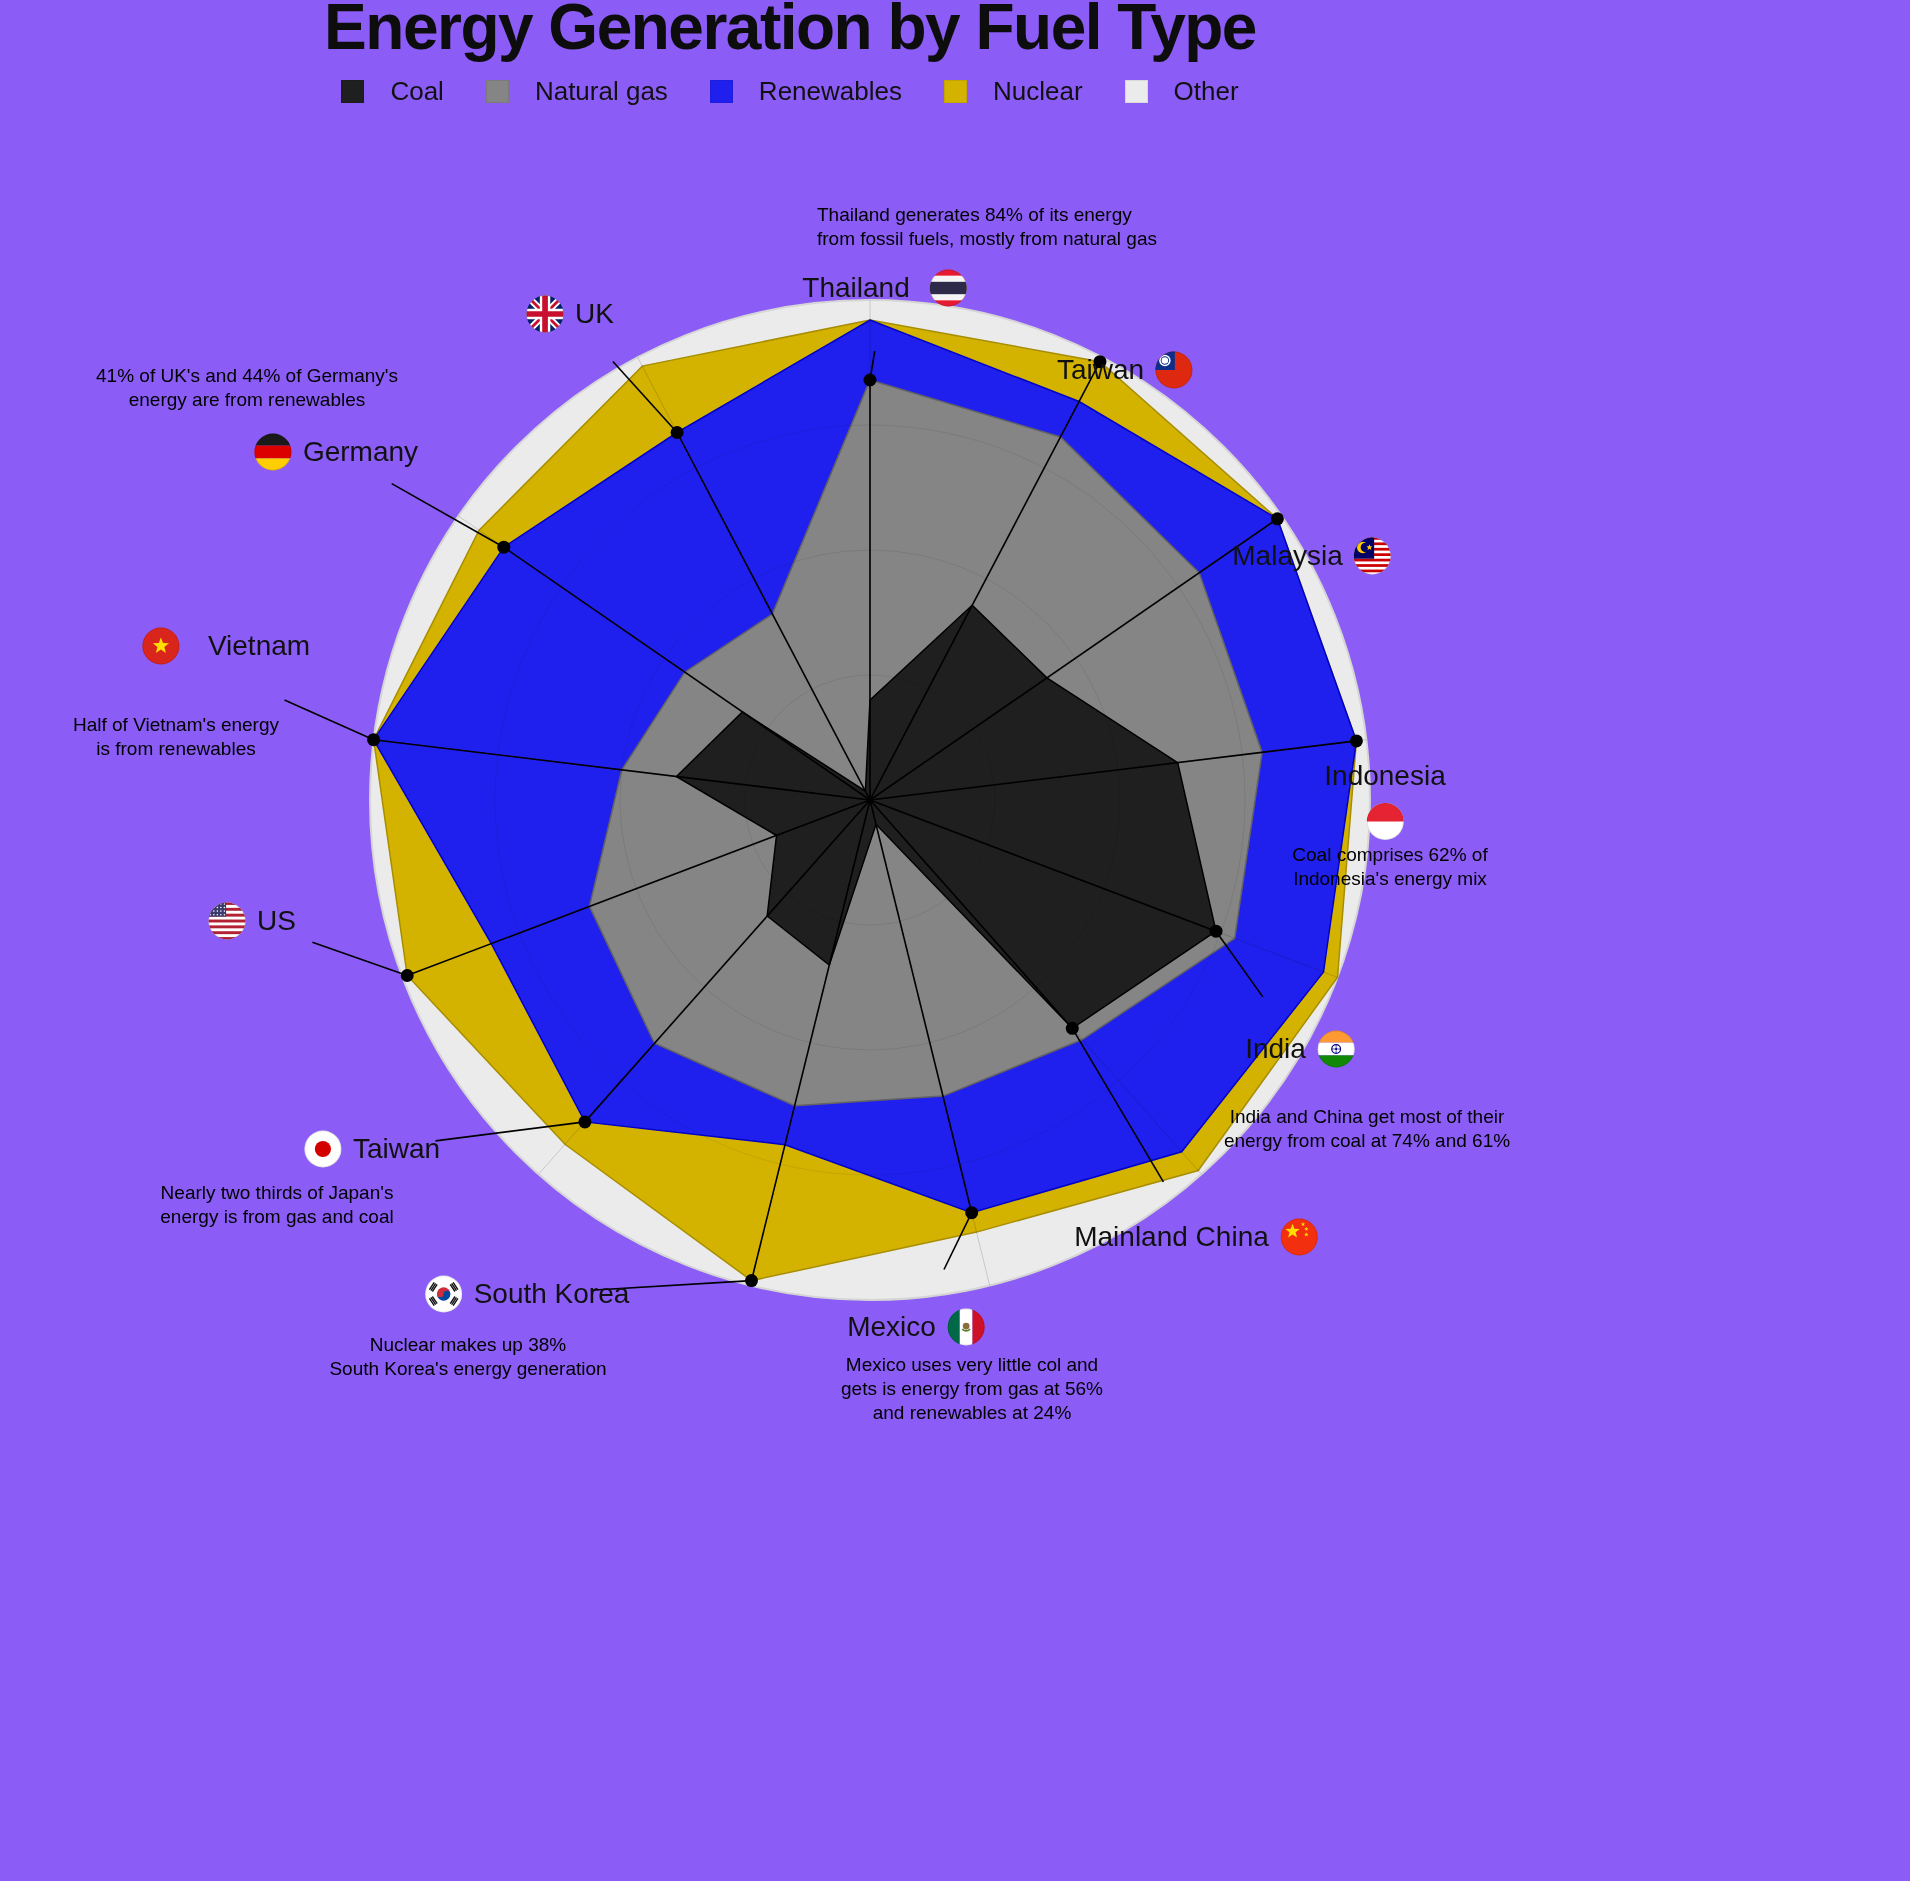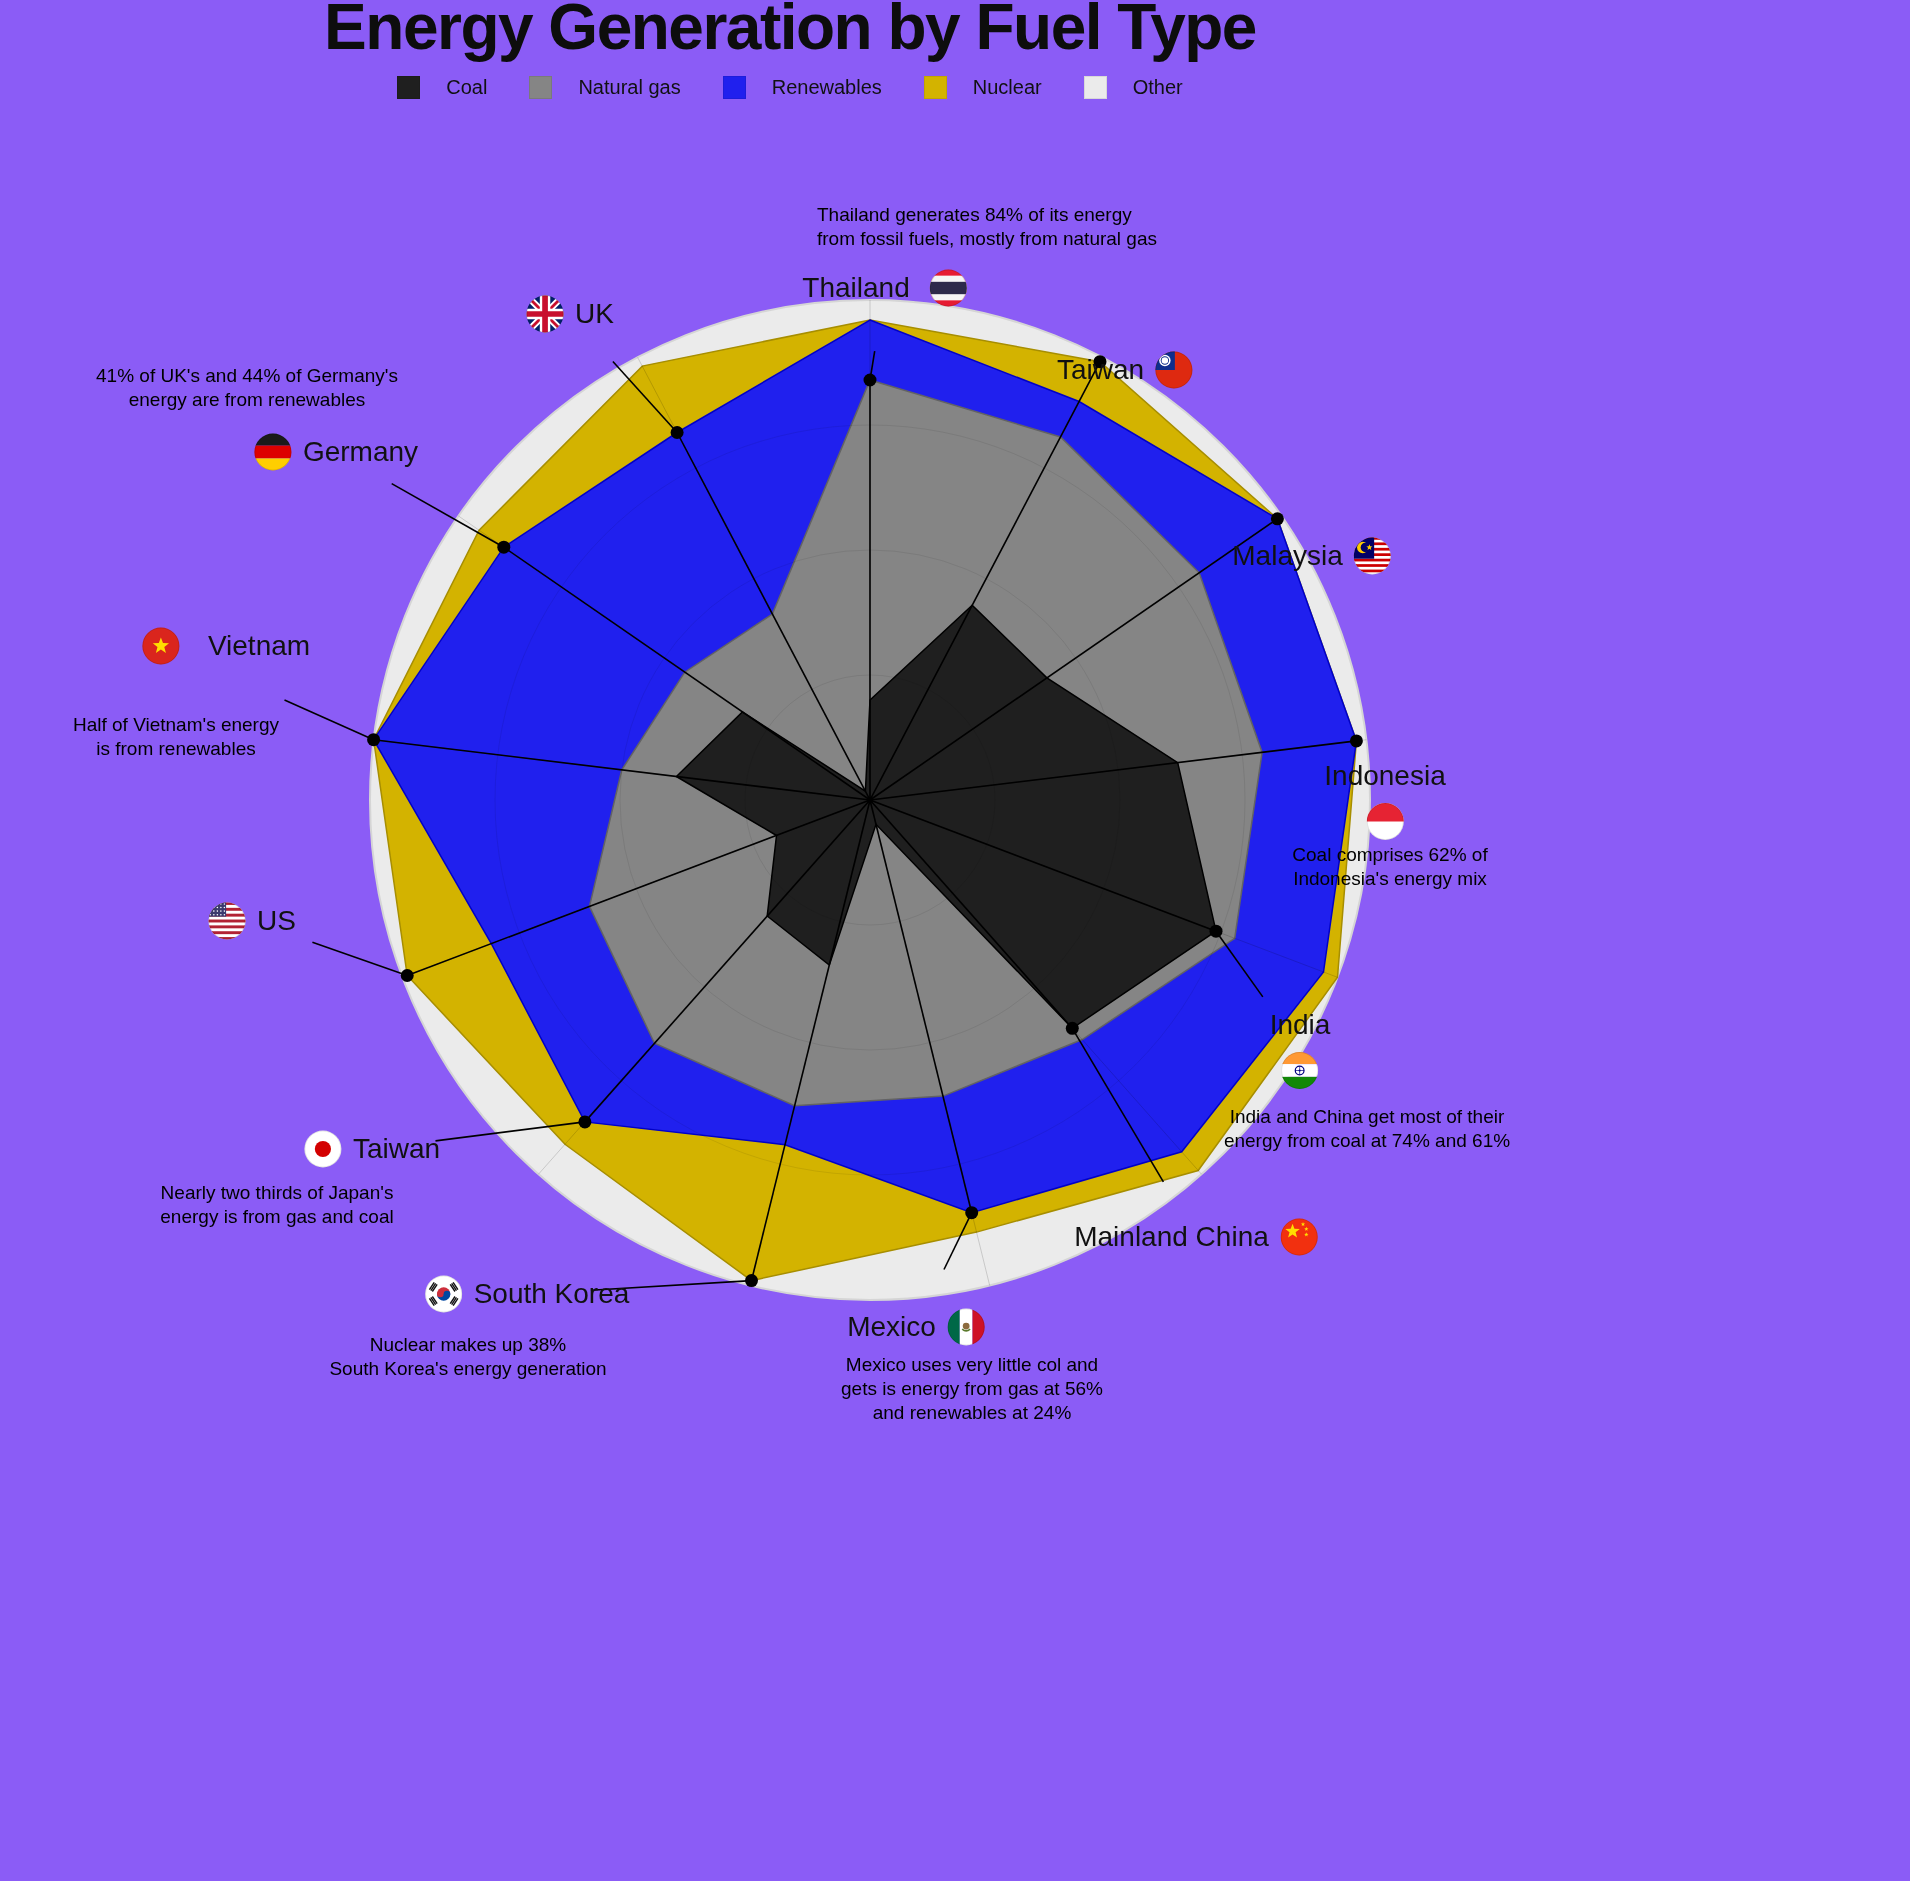--- a/index.html
+++ b/index.html
@@ -9,21 +9,21 @@
 
   .title {
     position: absolute; top: -10px; left: 0; width: 1580px;
     text-align: center; font-size: 64px; font-weight: 700; color: #0d0d0d;
     letter-spacing: -1.5px;
   }
   .legend {
     position: absolute; top: 76px; left: 0; width: 1580px;
     display: flex; justify-content: center; align-items: center; gap: 42px;
   }
-  .legend-item { display: flex; align-items: center; gap: 26px; font-size: 20px; color: #111; cursor: pointer; }
+  .legend-item { display: flex; align-items: center; gap: 26px; font-size: 26px; color: #111; cursor: pointer; }
   .swatch { width: 23px; height: 23px; display: inline-block; border: 1px solid rgba(0,0,0,0.08); }
 
   #chart-svg { position: absolute; top: 0; left: 0; }
 
   .country-label {
     position: absolute; transform: translate(-50%,-50%);
     display: flex; align-items: center; gap: 11px;
     font-size: 28px; color: #111; white-space: nowrap;
   }
   .country-label .flag-wrap { display: flex; }
@@ -197,21 +197,21 @@
             </clipPath>
           </defs>
           <g clip-path="url(#clip-indonesia)">
             <rect width="40" height="40" fill="#fff"></rect>
             <rect width="40" height="20" fill="#e62333"></rect>
           </g>
           <circle cx="20" cy="20" r="19" fill="none" stroke="rgba(0,0,0,0.12)" stroke-width="1"></circle>
         </svg>
       </span>
     </div>
-    <div class="country-label" style="left: 1300px; top: 1049px; flex-direction: column;">
+    <div class="country-label" style="left: 1300px; top: 1049px;">
       <span>India</span>
       <span class="flag-wrap">
         <svg width="38" height="38" viewBox="0 0 40 40">
           <defs>
             <clipPath id="clip-india">
               <circle cx="20" cy="20" r="19.5"></circle>
             </clipPath>
           </defs>
           <g clip-path="url(#clip-india)">
             <rect width="40" height="13.3" fill="#ff9933"></rect>

